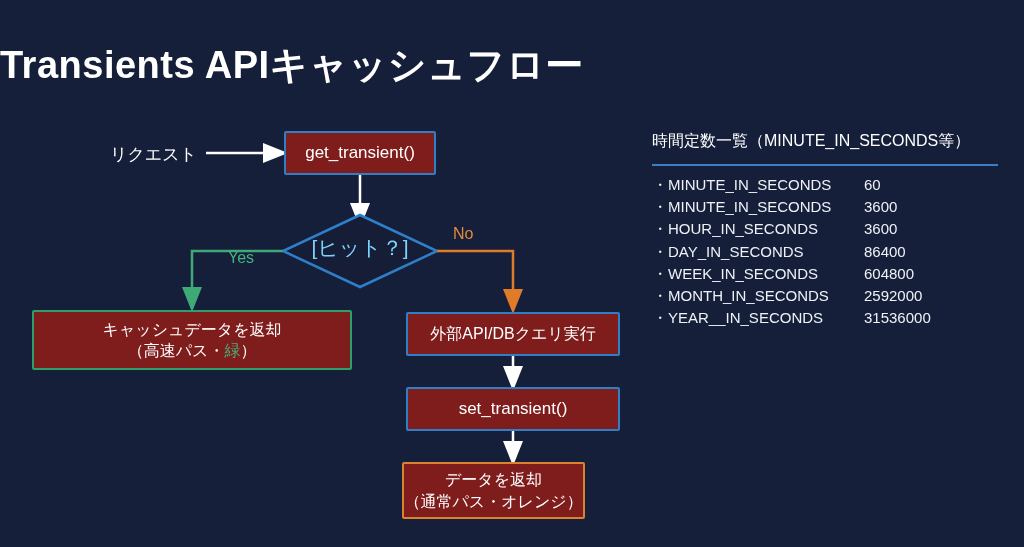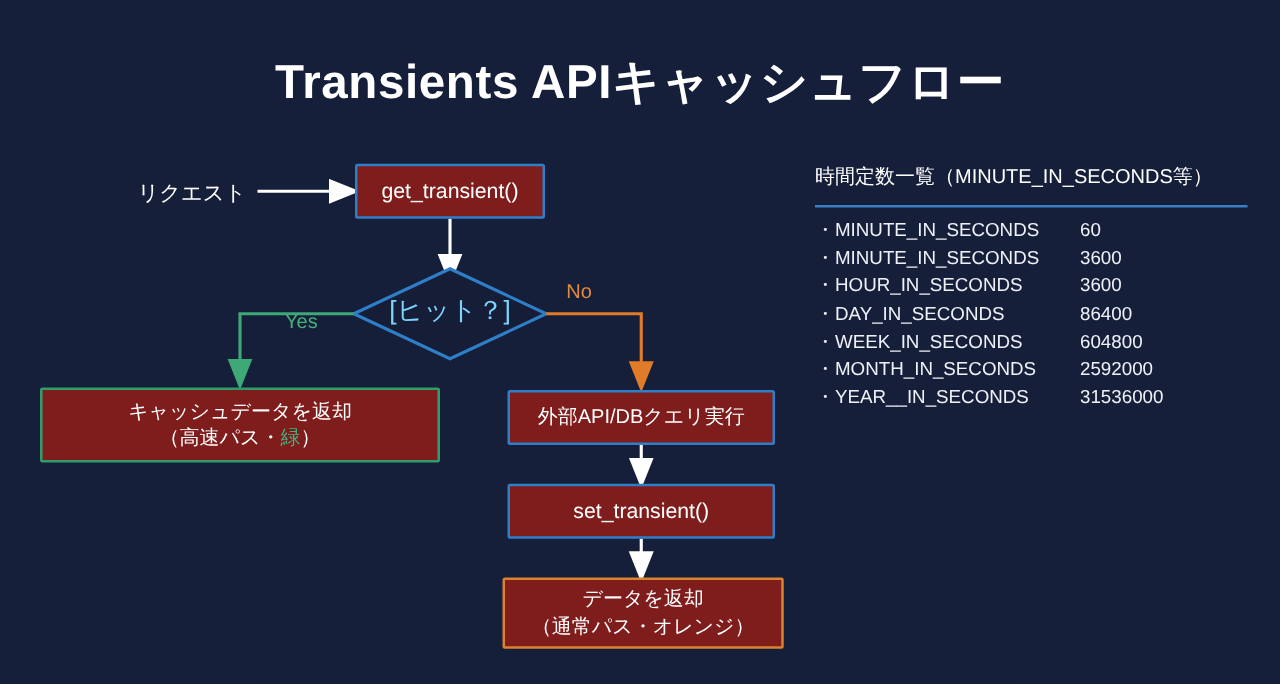--- a/index.html
+++ b/index.html
@@ -18,21 +18,21 @@
     color: #ffffff;
     -webkit-font-smoothing: antialiased;
   }
 
   
   #title {
     position: absolute;
     left: 0;
     top: 40px;
     width: 1024px;
-    text-align: center;
+    text-align: left;
     font-size: 38px;
     font-weight: bold;
     letter-spacing: 0.5px;
     color: #ffffff;
     white-space: nowrap;
   }
 
   
   #flow {
     position: absolute;
@@ -71,21 +71,21 @@
   }
   #n-set {
     left: 406px; top: 387px; width: 214px; height: 44px;
     font-size: 17px;
   }
   #n-cache {
     left: 32px; top: 310px; width: 320px; height: 60px;
     font-size: 16px;
   }
   #n-return {
-    left: 402px; top: 462px; width: 225px; height: 57px;
+    left: 402px; top: 462px; width: 183px; height: 57px;
     font-size: 16px;
   }
 
   .hl-green  { color: #45b07d; }
 
   
   #diamond-label {
     position: absolute;
     left: 290px; top: 234px;
     width: 140px;

